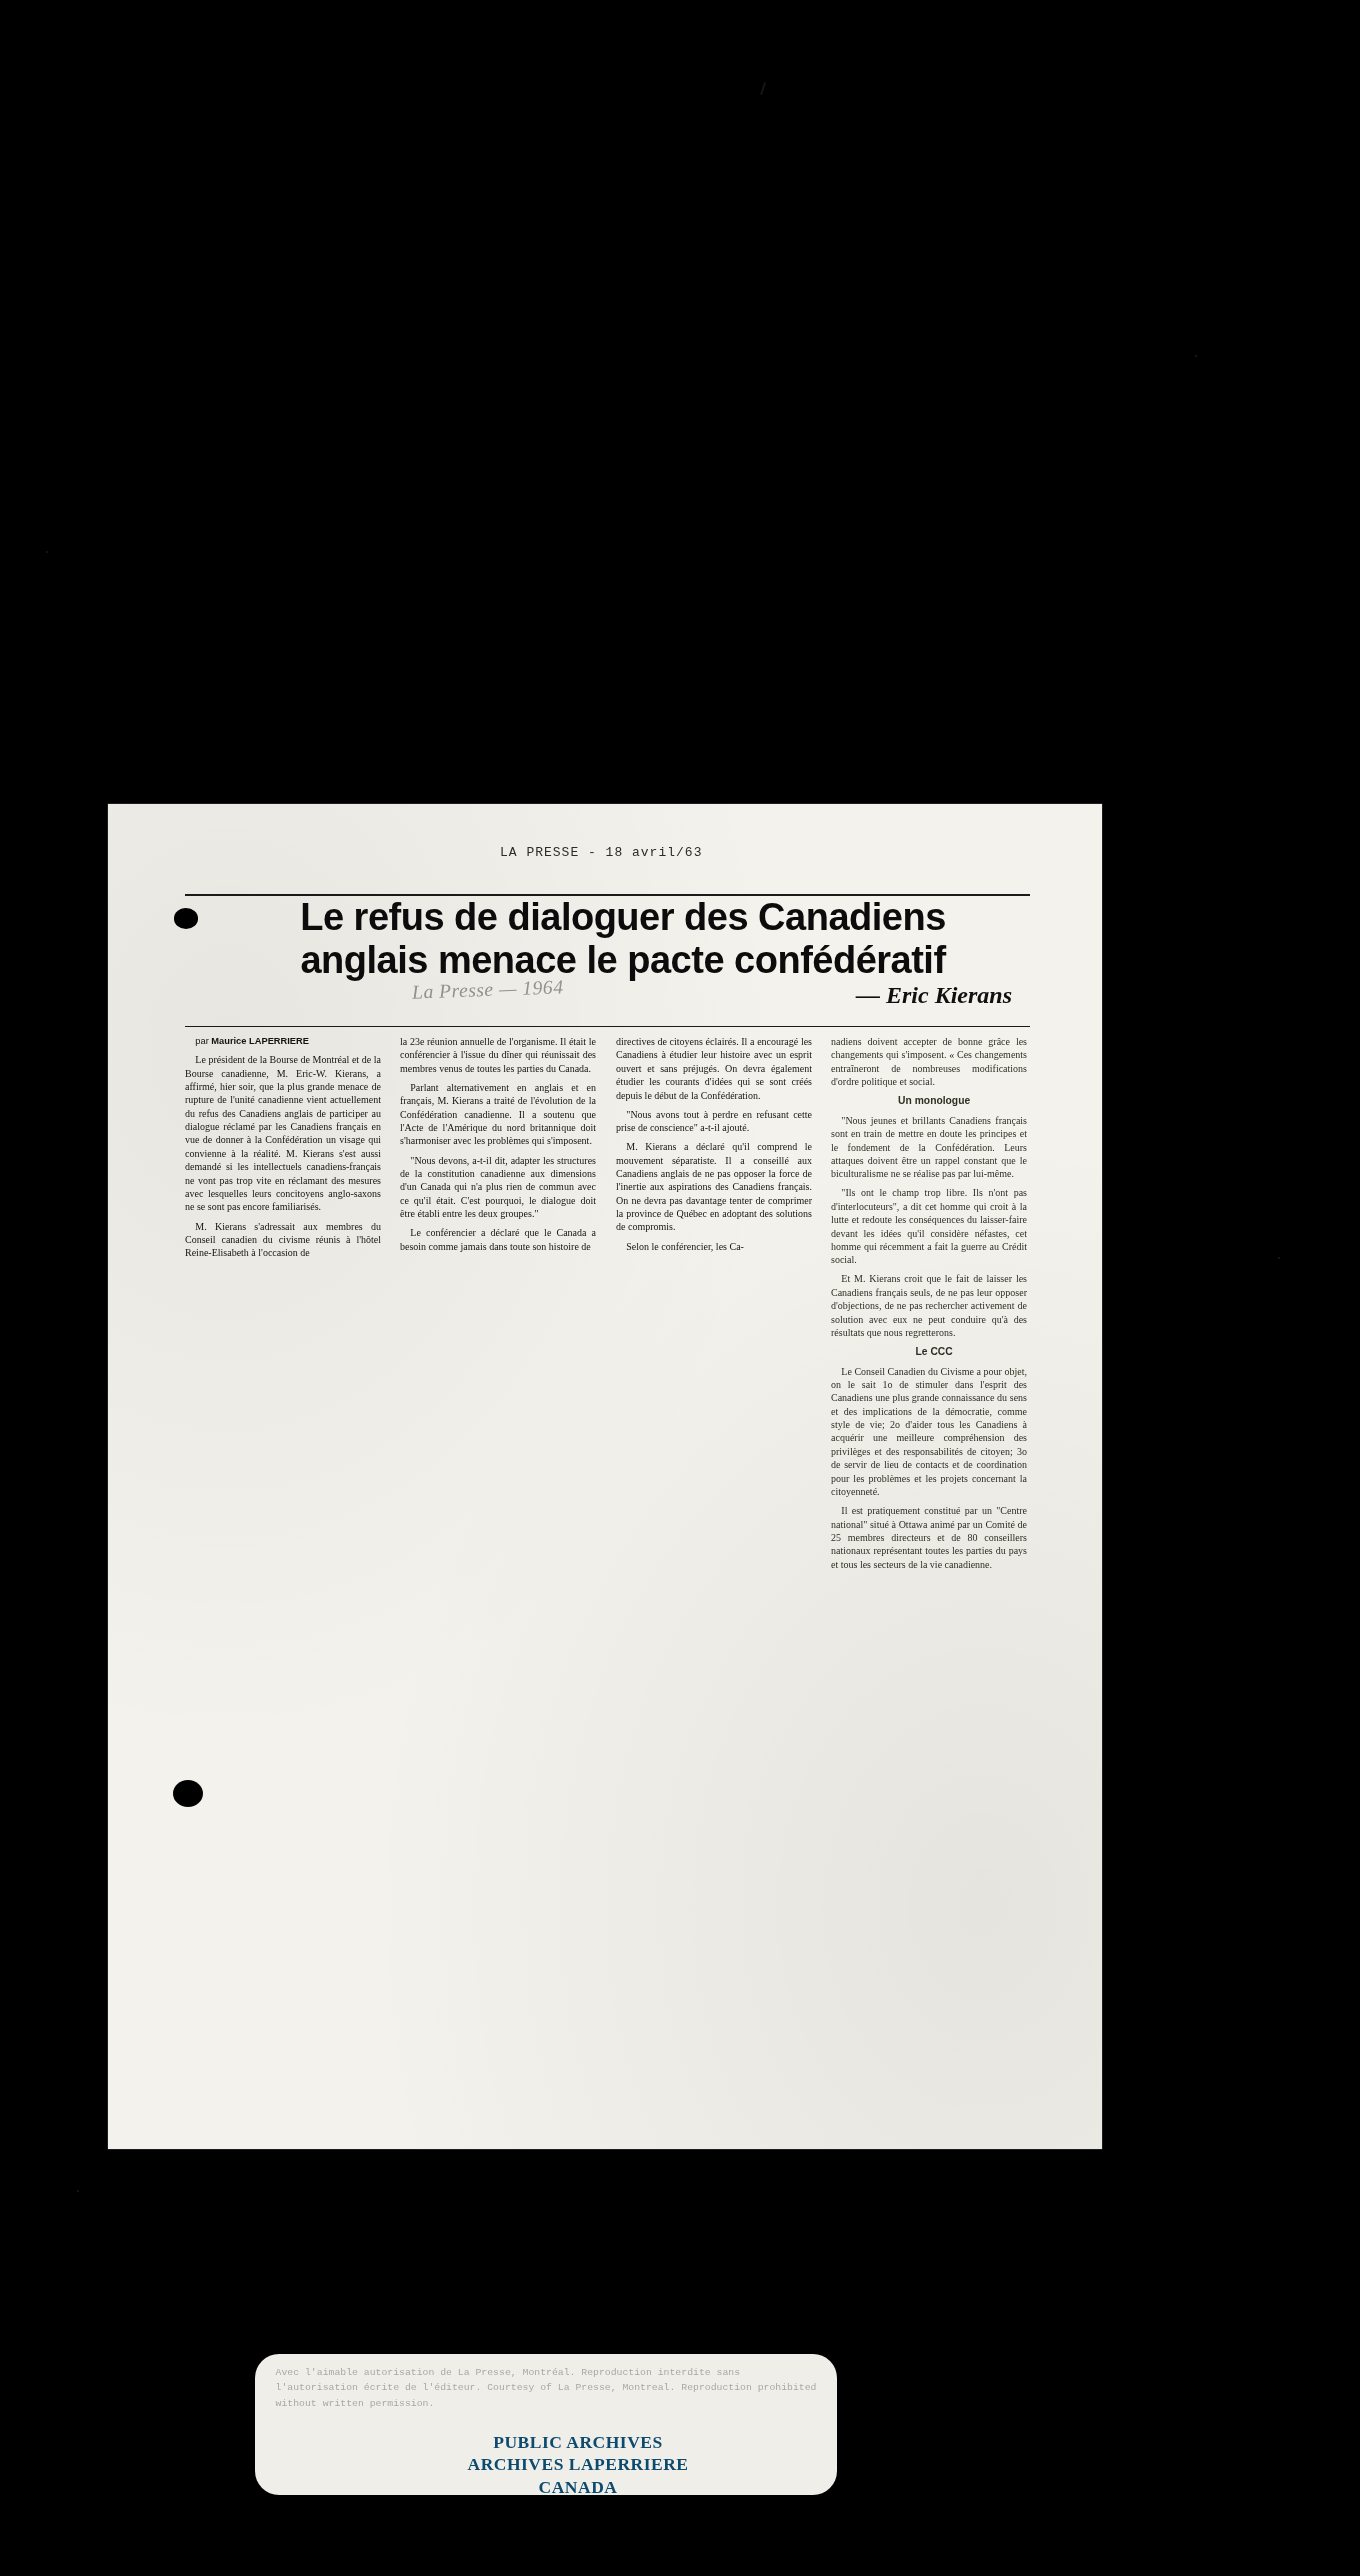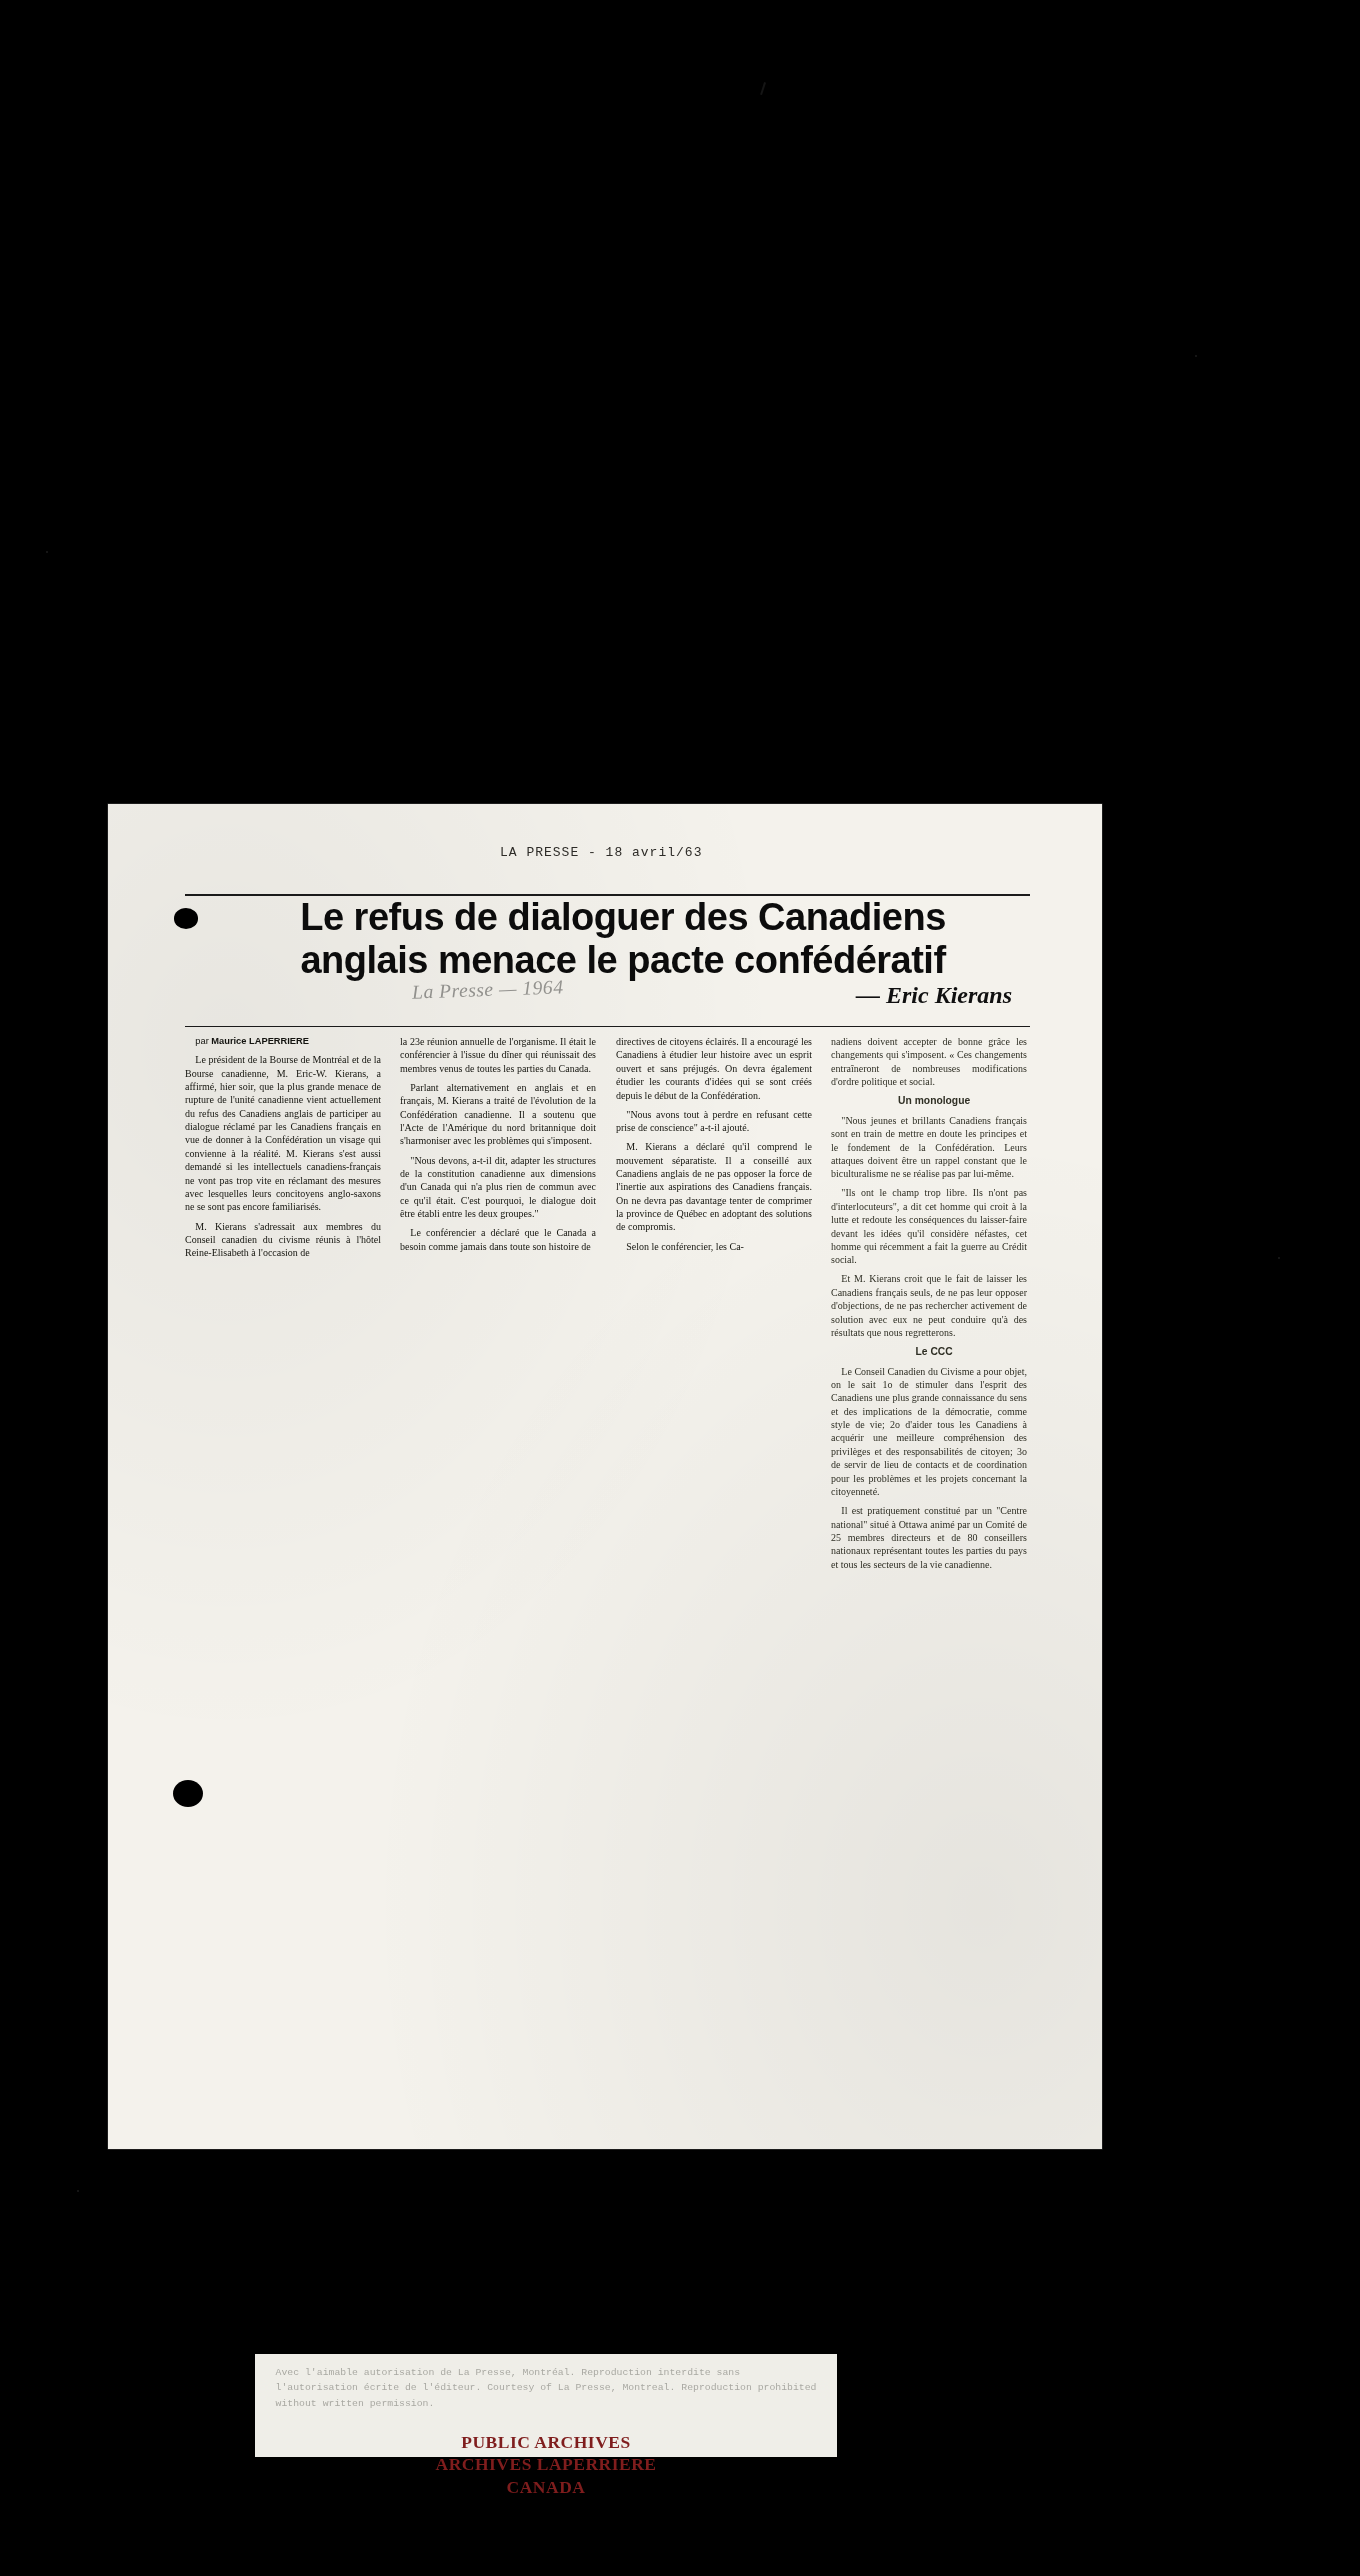--- a/index.html
+++ b/index.html
@@ -163,22 +163,23 @@
 
   
   .col4 { color: #232318; opacity: .94; }
 
   
   .archives-block {
     position: absolute;
     left: 255px;
     top: 2354px;
     width: 582px;
-    height: 103px;
+    height: 141px;
     background: #efeee8;
+    border-radius: 24px;
   }
   .archives-typed {
     position: absolute;
     left: 20.6px;
     top: 11.3px;
     width: 541px;
     font-family: "Liberation Mono", monospace;
     font-size: 9.8px;
     line-height: 1.55;
     color: #6f6f68;
@@ -187,22 +188,23 @@
   .archives-title {
     position: absolute;
     left: 0;
     top: 77px;
     width: 582px;
     text-align: center;
     font-family: "Liberation Serif", serif;
     font-weight: 700;
     font-size: 17.5px;
     line-height: 1.28;
-    color: #7f1d1d;
+    color: #0c4a6e;
     letter-spacing: 0.5px;
+    padding-left: 32px;
   }
   .archives-title span { display: block; }
 
   
   .speck {
     position: absolute;
     background: #2a2a2a;
     opacity: .5;
   }
 </style>

